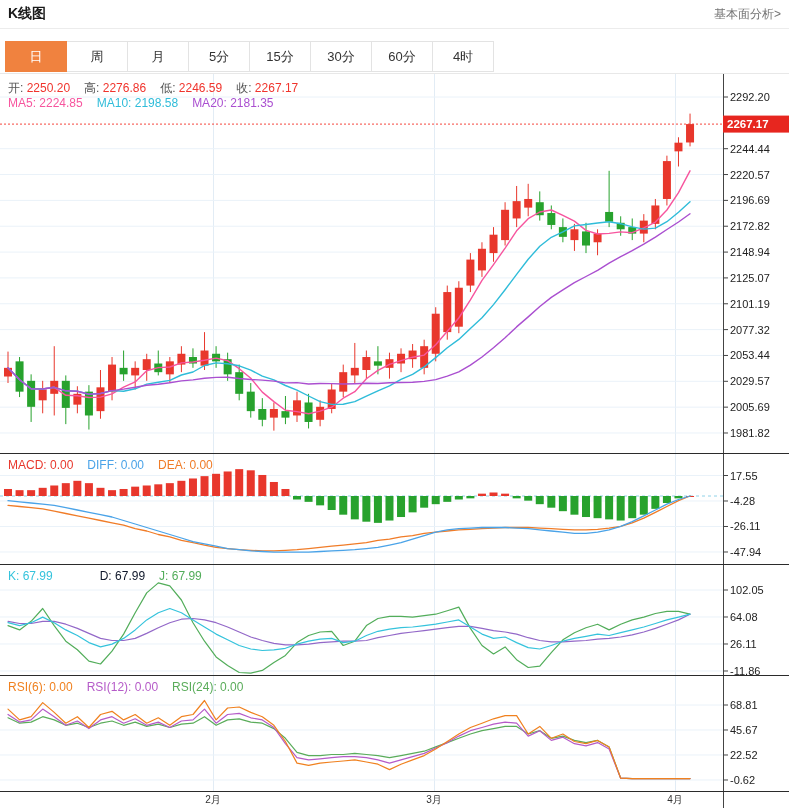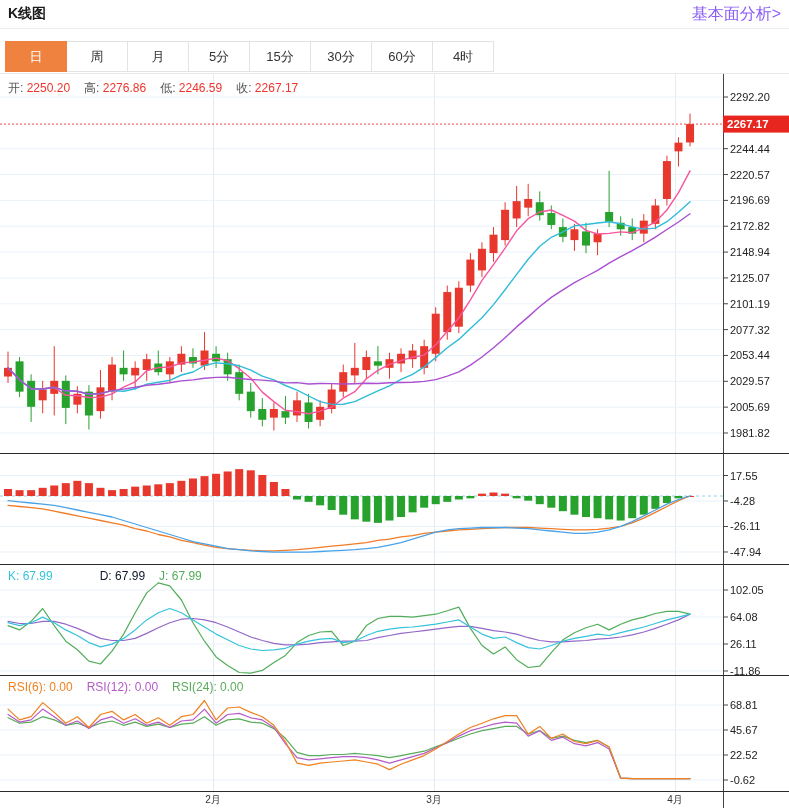--- a/index.html
+++ b/index.html
@@ -1,19 +1,19 @@
 <!DOCTYPE html>
 <html><head>
 <meta charset="utf-8">
 <style>
   html,body{margin:0;padding:0;background:#fff;}
   body{width:789px;height:808px;font-family:"Liberation Sans",sans-serif;overflow:hidden;position:relative;}
   .header{height:29px;border-bottom:1px solid #ececec;display:flex;justify-content:space-between;align-items:center;padding:0 8px;box-sizing:border-box;}
   .title{font-size:14px;font-weight:bold;color:#1a1a1a;}
-  .link{font-size:16px;color:#8b5cf6;cursor:pointer;}
+  .link{font-size:12px;color:#737373;cursor:pointer;}
   .tabs{display:flex;margin:12px 0 0 6px;}
   .tab{width:60px;height:29px;line-height:29px;text-align:center;font-size:13px;color:#333;background:#fff;border:1px solid #e3e3e3;margin-left:-1px;cursor:pointer;box-sizing:content-box;}
   .tab.active{color:#fff;position:relative;z-index:1;}
   .chart-wrap{margin-top:1px;border-top:1px solid #e8e8e8;position:relative;}
   .panel{position:relative;}
   .panel svg{display:block;}
   .panel.sub{border-top:1px solid #2b2b2b;}
   .overlay{position:absolute;left:8px;font-size:12px;white-space:nowrap;z-index:2;pointer-events:none;}
   .overlay span{margin-right:14px;}
   .overlay b{font-weight:normal;}
@@ -36,20 +36,21 @@
     <div class="tab">5分</div>
     <div class="tab">15分</div>
     <div class="tab">30分</div>
     <div class="tab">60分</div>
     <div class="tab">4时</div>
   </div>
 
 <div class="chart-wrap">
   <div class="panel">
     <div class="overlay" style="top:6px" id="ohlc-row"><span><b style="color: rgb(85, 85, 85);">开: </b><b style="color: rgb(240, 52, 44);">2250.20</b></span><span><b style="color: rgb(85, 85, 85);">高: </b><b style="color: rgb(240, 52, 44);">2276.86</b></span><span><b style="color: rgb(85, 85, 85);">低: </b><b style="color: rgb(240, 52, 44);">2246.59</b></span><span><b style="color: rgb(85, 85, 85);">收: </b><b style="color: rgb(240, 52, 44);">2267.17</b></span></div>
+    <div class="overlay" style="top:22px" id="ma-row"><span style="color: rgb(247, 85, 158);">MA5: 2224.85</span><span style="color: rgb(47, 188, 217);">MA10: 2198.58</span><span style="color: rgb(170, 79, 208);">MA20: 2181.35</span></div>
     <svg id="svg-main" width="789" height="379">
         <line x1="213.5" y1="0" x2="213.5" y2="379" stroke="#e2ecf5" stroke-width="1"></line>
         <line x1="434.5" y1="0" x2="434.5" y2="379" stroke="#e2ecf5" stroke-width="1"></line>
         <line x1="675.5" y1="0" x2="675.5" y2="379" stroke="#e2ecf5" stroke-width="1"></line>
         <line x1="0" y1="23" x2="723" y2="23" stroke="#eaf2f9" stroke-width="1"></line>
         <line x1="723" y1="23" x2="728" y2="23" stroke="#444444" stroke-width="1"></line>
         <text x="730" y="27" fill="#222222" font-size="11" font-family="&quot;Liberation Sans&quot;,sans-serif">2292.20</text>
         <line x1="0" y1="74.70019999999974" x2="723" y2="74.70019999999974" stroke="#eaf2f9" stroke-width="1"></line>
         <line x1="723" y1="74.70019999999974" x2="728" y2="74.70019999999974" stroke="#444444" stroke-width="1"></line>
         <text x="730" y="78.70019999999974" fill="#222222" font-size="11" font-family="&quot;Liberation Sans&quot;,sans-serif">2244.44</text>
@@ -211,20 +212,21 @@
         <polyline points="8.0,293.8 19.6,305.7 31.1,314.8 42.7,315.0 54.2,313.3 65.8,321.3 77.4,321.8 88.9,323.5 100.5,323.1 112.0,319.8 123.6,313.1 135.2,307.9 146.7,296.7 158.3,293.6 169.8,293.0 181.4,288.9 193.0,288.0 204.5,286.3 216.1,284.1 227.6,286.7 239.2,294.7 250.8,304.2 262.3,318.1 273.9,327.6 285.4,336.3 297.0,337.6 308.6,339.7 320.1,337.1 331.7,333.2 343.2,324.2 354.8,317.7 366.4,304.7 377.9,296.4 389.5,290.4 401.0,286.7 412.6,283.2 424.2,281.1 435.7,270.7 447.3,257.3 458.8,244.0 470.4,225.9 482.0,206.4 493.5,190.6 505.1,174.1 516.6,156.8 528.2,144.7 539.8,138.0 551.3,136.0 562.9,141.4 574.4,147.1 586.0,156.4 597.6,160.0 609.1,159.4 620.7,157.9 632.2,158.7 643.8,153.8 655.4,148.1 666.9,136.0 678.5,118.7 690.0,96.8" fill="none" stroke="#f7559e" stroke-width="1.4" stroke-linejoin="round" stroke-linecap="round"></polyline>
         <polyline points="8.0,293.8 19.6,305.7 31.1,314.8 42.7,315.0 54.2,313.3 65.8,316.8 77.4,317.2 88.9,320.2 100.5,319.5 112.0,316.6 123.6,317.2 135.2,314.8 146.7,310.1 158.3,308.3 169.8,306.4 181.4,301.0 193.0,298.0 204.5,291.5 216.1,288.9 227.6,289.8 239.2,291.8 250.8,296.1 262.3,302.2 273.9,305.9 285.4,311.5 297.0,316.1 308.6,322.0 320.1,327.6 331.7,330.4 343.2,330.2 354.8,327.6 366.4,322.2 377.9,316.8 389.5,311.8 401.0,305.4 412.6,300.4 424.2,292.9 435.7,283.6 447.3,273.8 458.8,265.4 470.4,254.5 482.0,243.7 493.5,230.6 505.1,215.7 516.6,200.4 528.2,185.3 539.8,172.2 551.3,163.3 562.9,157.8 574.4,151.9 586.0,150.5 597.6,149.0 609.1,147.7 620.7,149.7 632.2,152.9 643.8,155.1 655.4,154.1 666.9,147.7 678.5,138.3 690.0,127.8" fill="none" stroke="#2fbcd9" stroke-width="1.4" stroke-linejoin="round" stroke-linecap="round"></polyline>
         <polyline points="8.0,293.8 19.6,305.7 31.1,314.8 42.7,315.0 54.2,313.3 65.8,316.8 77.4,317.2 88.9,320.2 100.5,319.5 112.0,316.6 123.6,315.1 135.2,313.3 146.7,311.2 158.3,310.2 169.8,308.7 181.4,306.9 193.0,305.9 204.5,304.2 216.1,303.4 227.6,303.2 239.2,304.5 250.8,305.5 262.3,306.1 273.9,307.1 285.4,308.9 297.0,308.6 308.6,310.0 320.1,309.5 331.7,309.6 343.2,310.0 354.8,309.7 366.4,309.2 377.9,309.5 389.5,308.8 401.0,308.5 412.6,308.3 424.2,307.4 435.7,305.6 447.3,302.1 458.8,297.8 470.4,291.1 482.0,283.0 493.5,273.7 505.1,263.7 516.6,252.9 528.2,242.9 539.8,232.5 551.3,223.4 562.9,215.8 574.4,208.6 586.0,202.5 597.6,196.4 609.1,189.2 620.7,182.7 632.2,176.7 643.8,170.2 655.4,163.1 666.9,155.5 678.5,148.0 690.0,139.8" fill="none" stroke="#aa4fd0" stroke-width="1.4" stroke-linejoin="round" stroke-linecap="round"></polyline>
         <g>
           <rect x="723" y="41.59497499999972" width="66" height="17" fill="#e7261f"></rect>
           <text x="727" y="54.09497499999972" fill="#ffffff" font-size="11.5" font-family="&quot;Liberation Sans&quot;,sans-serif" font-weight="bold">2267.17</text>
         </g>
       </svg>
   </div>
   <div class="panel sub">
+    <div class="overlay" style="top:4px" id="macd-row"><span style="color: rgb(232, 55, 44);">MACD: 0.00</span><span style="color: rgb(74, 163, 232);">DIFF: 0.00</span><span style="color: rgb(240, 124, 40);">DEA: 0.00</span></div>
     <svg id="svg-macd" width="789" height="110">
         <line x1="213.5" y1="0" x2="213.5" y2="110" stroke="#e2ecf5" stroke-width="1"></line>
         <line x1="434.5" y1="0" x2="434.5" y2="110" stroke="#e2ecf5" stroke-width="1"></line>
         <line x1="675.5" y1="0" x2="675.5" y2="110" stroke="#e2ecf5" stroke-width="1"></line>
         <line x1="0" y1="21.5016" x2="723" y2="21.5016" stroke="#eaf2f9" stroke-width="1"></line>
         <line x1="723" y1="21.5016" x2="728" y2="21.5016" stroke="#444444" stroke-width="1"></line>
         <text x="730" y="25.5016" fill="#222222" font-size="11" font-family="&quot;Liberation Sans&quot;,sans-serif">17.55</text>
         <line x1="0" y1="46.99904" x2="723" y2="46.99904" stroke="#eaf2f9" stroke-width="1"></line>
         <line x1="723" y1="46.99904" x2="728" y2="46.99904" stroke="#444444" stroke-width="1"></line>
         <text x="730" y="50.99904" fill="#222222" font-size="11" font-family="&quot;Liberation Sans&quot;,sans-serif">-4.28</text>

